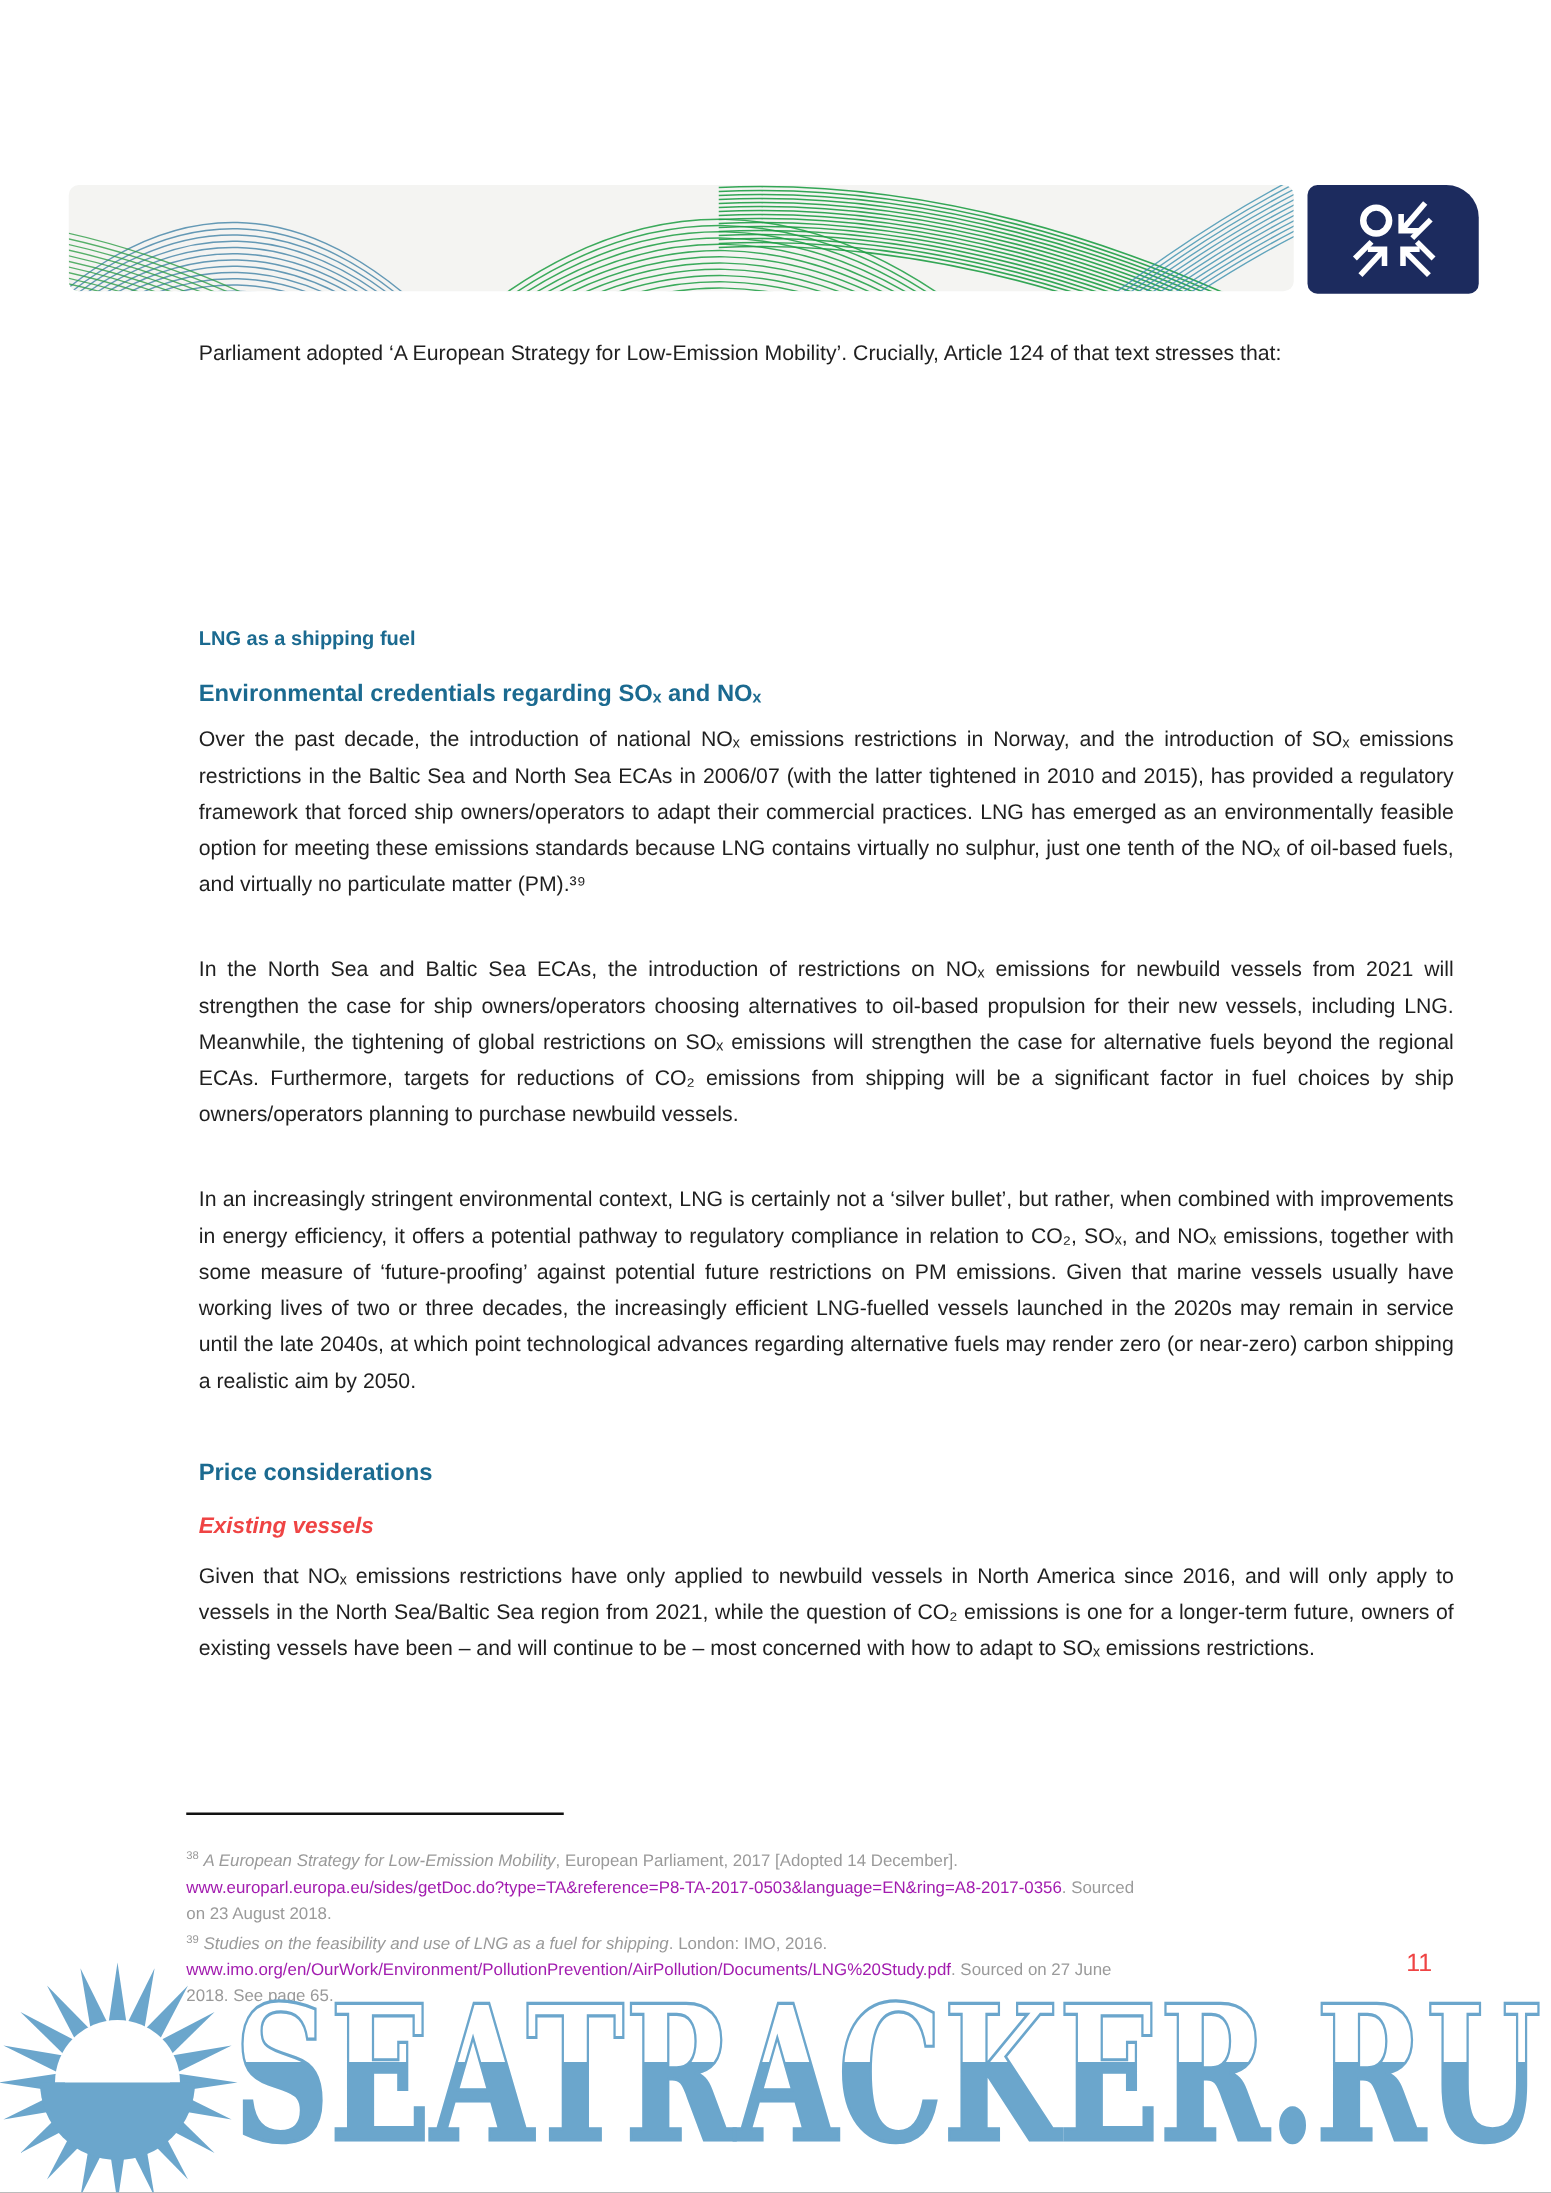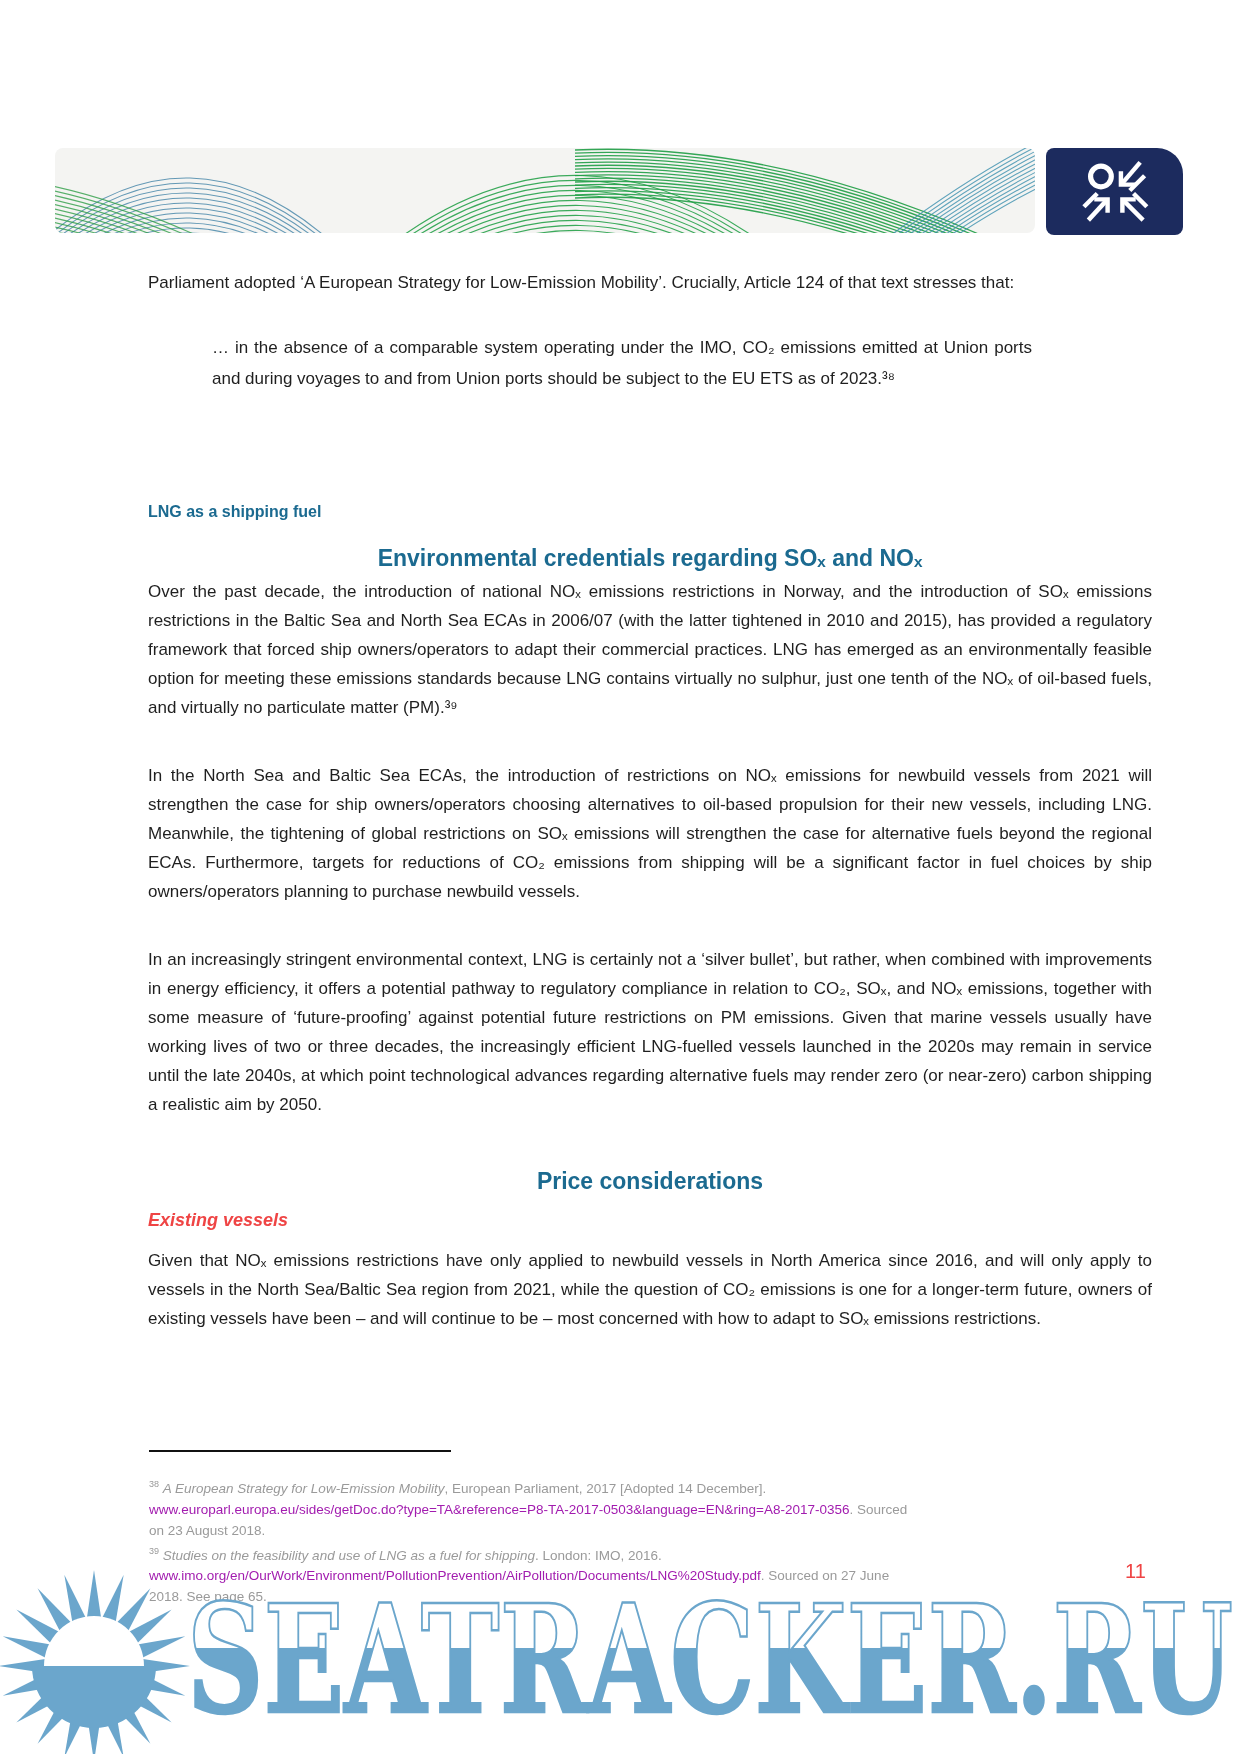--- a/index.html
+++ b/index.html
@@ -13,29 +13,29 @@
     position:absolute;left:55px;top:148px;width:980px;height:85px;
     background:#f4f4f2;border-radius:8px;overflow:hidden;
   }
   .header-band svg{display:block;width:100%;height:100%;}
   .logo-box{
     position:absolute;left:1046px;top:148px;width:137px;height:87px;
     background:#1c2b5e;border-radius:8px 26px 8px 8px;
     display:flex;align-items:center;justify-content:center;
   }
   
-  .abs{position:absolute;left:148px;width:1004px;margin:0;}
+  .abs{position:absolute;left:159px;width:1004px;margin:0;}
   p.body{
     font-size:17px;line-height:29px;text-align:justify;color:#1f1f1f;
   }
   p.quote{
     left:212px;width:820px;font-size:17px;line-height:31px;text-align:justify;
   }
   h1.doc{font-size:16px;font-weight:bold;color:#1b6a90;margin:0;}
-  h2.doc{font-size:23px;font-weight:bold;color:#1b6a90;margin:0;text-align:center;}
+  h2.doc{font-size:19px;font-weight:bold;color:#1b6a90;margin:0;}
   h3.doc{font-size:18px;font-weight:bold;font-style:italic;color:#ef4444;margin:0;}
   
   .fn-sep{position:absolute;left:149px;top:1450px;width:302px;height:2px;background:#111;}
   .footnotes{
     position:absolute;left:149px;top:1474px;width:960px;
     font-size:13.5px;line-height:21px;color:#9a9a9a;
   }
   .footnotes p{margin:0;}
   .footnotes sup{font-size:9px;}
   .footnotes em{font-style:italic;text-align:right;}
@@ -162,21 +162,20 @@
         <path d="M22,60 L40,60 L40,78"></path>
         <path d="M88,88 L62,62"></path>
         <path d="M93,70 L75,52"></path>
         <path d="M78,60 L60,60 L60,78"></path>
       </g>
     </svg>
   </div>
 
   <p class="abs body" style="top:268px">Parliament adopted ‘A European Strategy for Low-Emission Mobility’. Crucially, Article 124 of that text stresses that:</p>
 
-  <p class="abs quote" style="top:332px">… in the absence of a comparable system operating under the IMO, CO₂ emissions emitted at Union ports and during voyages to and from Union ports should be subject to the EU ETS as of 2023.³⁸</p>
 
 
   <h1 class="abs doc" style="top:503px">LNG as a shipping fuel</h1>
 
   <h2 class="abs doc" style="top:545px">Environmental credentials regarding SOₓ and NOₓ</h2>
 
   <p class="abs body" style="top:577px">Over the past decade, the introduction of national NOₓ emissions restrictions in Norway, and the introduction of SOₓ emissions restrictions in the Baltic Sea and North Sea ECAs in 2006/07 (with the latter tightened in 2010 and 2015), has provided a regulatory framework that forced ship owners/operators to adapt their commercial practices. LNG has emerged as an environmentally feasible option for meeting these emissions standards because LNG contains virtually no sulphur, just one tenth of the NOₓ of oil-based fuels, and virtually no particulate matter (PM).³⁹</p>
 
   <p class="abs body" style="top:761px">In the North Sea and Baltic Sea ECAs, the introduction of restrictions on NOₓ emissions for newbuild vessels from 2021 will strengthen the case for ship owners/operators choosing alternatives to oil-based propulsion for their new vessels, including LNG. Meanwhile, the tightening of global restrictions on SOₓ emissions will strengthen the case for alternative fuels beyond the regional ECAs. Furthermore, targets for reductions of CO₂ emissions from shipping will be a significant factor in fuel choices by ship owners/operators planning to purchase newbuild vessels.</p>
 

